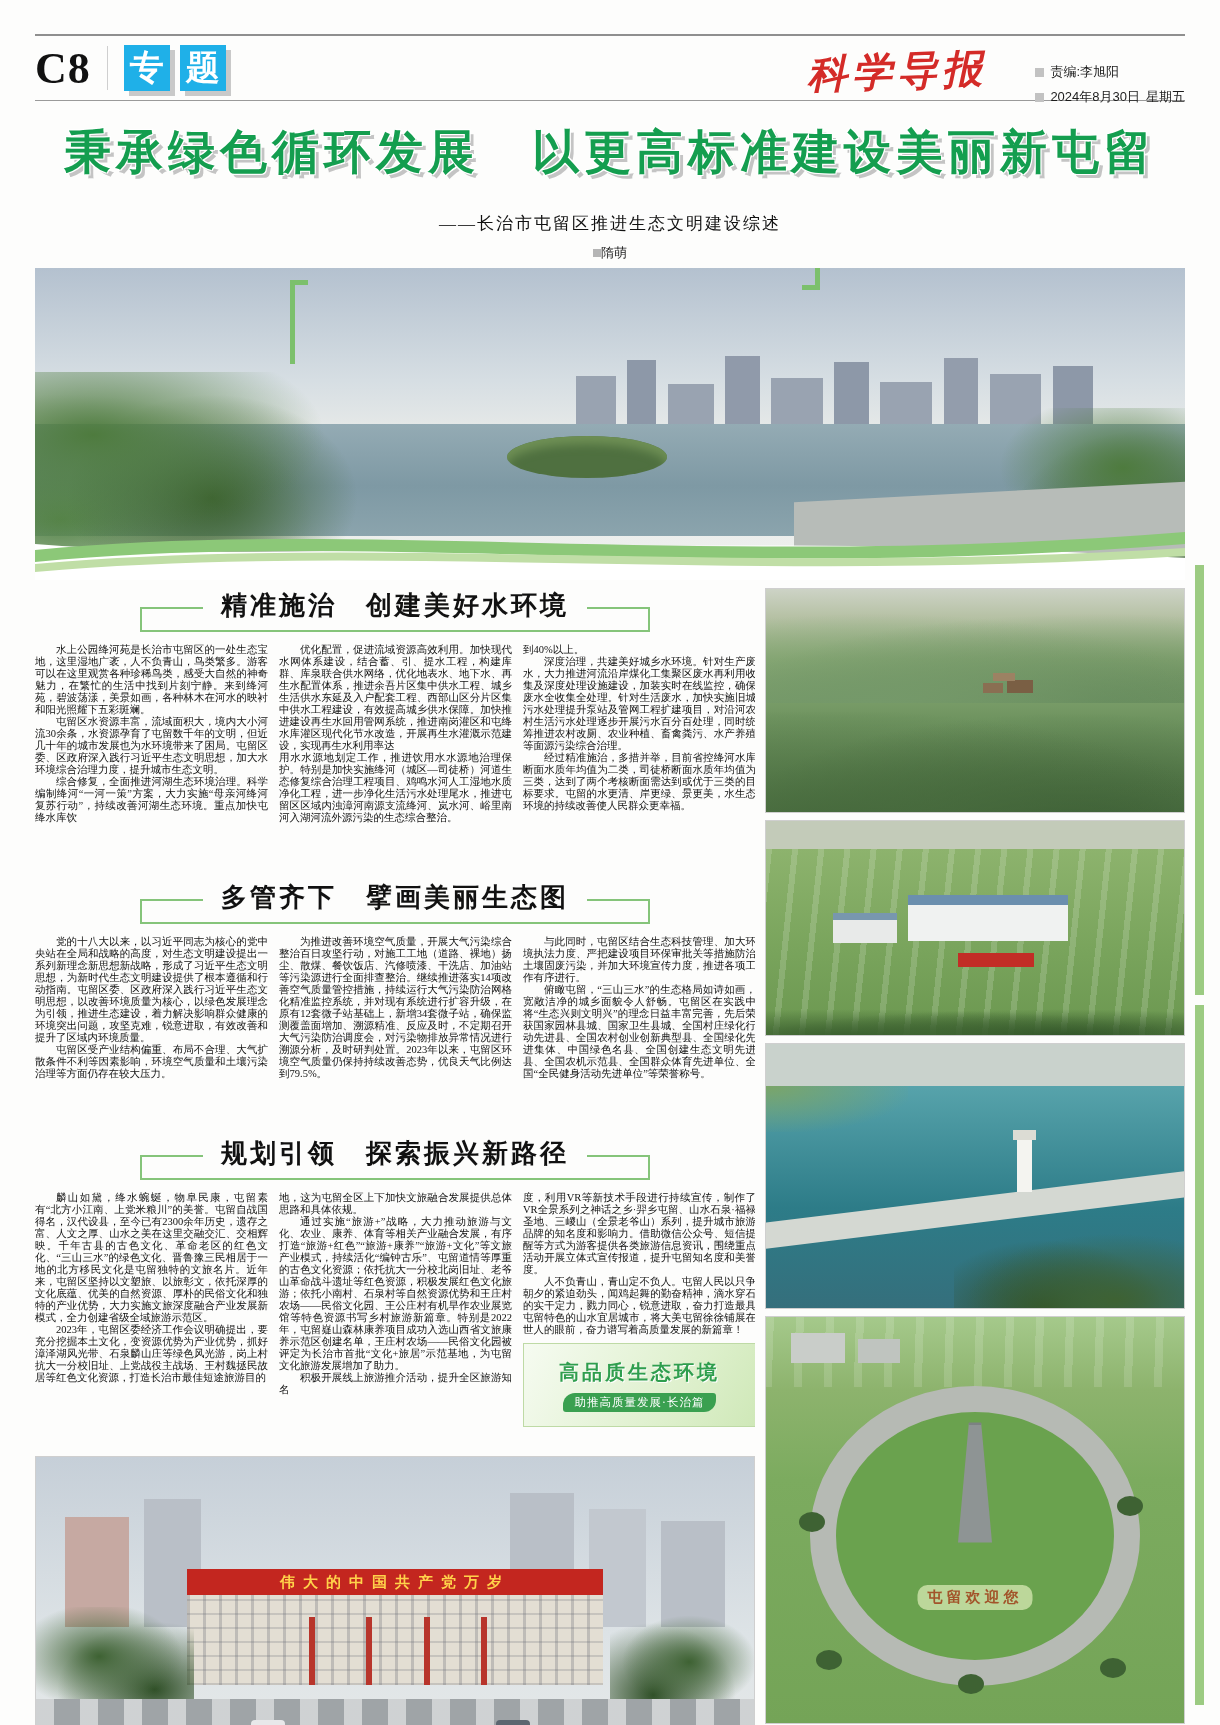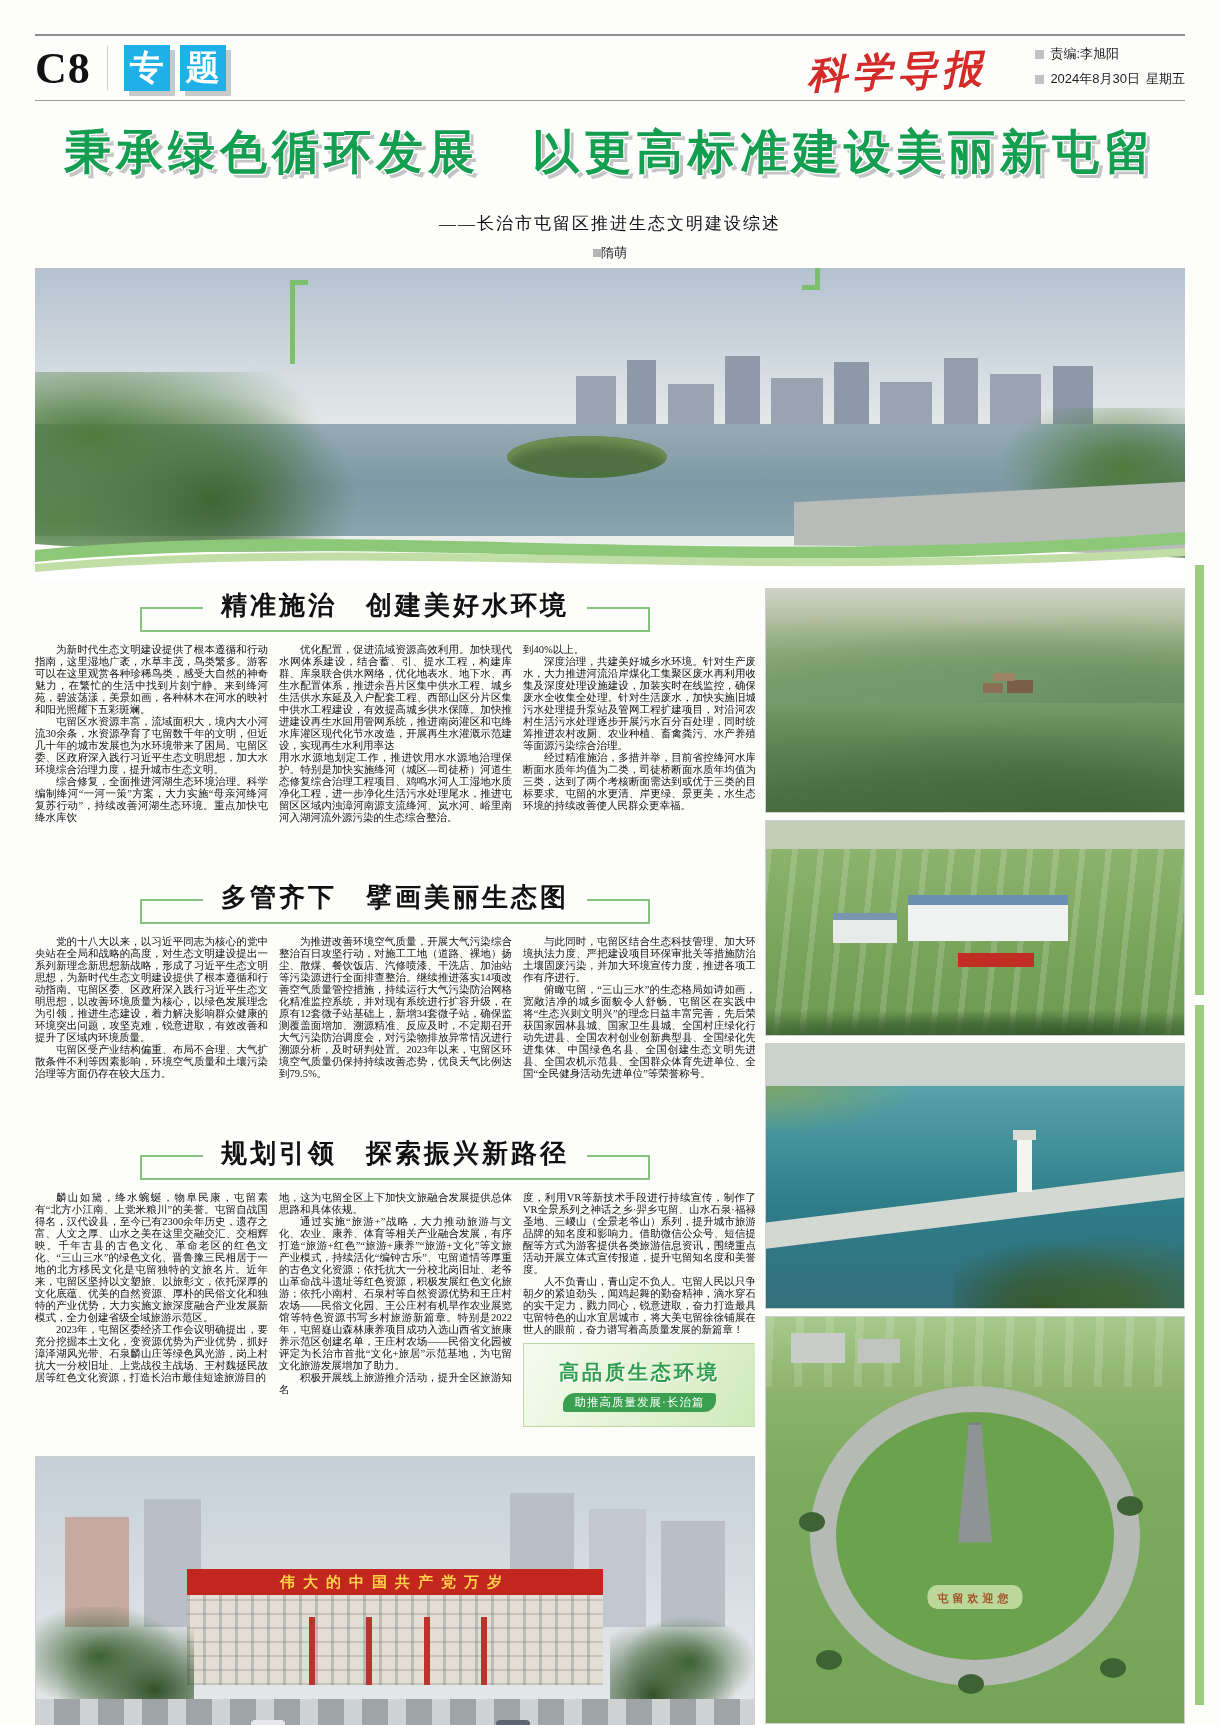--- a/index.html
+++ b/index.html
@@ -11,21 +11,21 @@
   .top-rule { margin-top:34px; height:2px; background:#8f8f8f; }
   .mast-row { position:relative; height:64px; display:flex; align-items:center; }
   .page-num { font-size:44px; font-weight:bold; color:#111; letter-spacing:1px; }
   .hdr-divider { width:1px; height:44px; background:#cfcfcf; margin:0 16px; }
   .badge { display:flex; gap:10px; }
   .badge-sq { width:46px; height:46px; background:#1fb0e8; color:#fff; font-family:"Liberation Sans",sans-serif;
               font-size:34px; font-weight:bold; display:flex; align-items:center; justify-content:center;
               box-shadow:5px 5px 0 #c9c9c9; }
   .mast { position:absolute; left:772px; top:8px; color:#d42b28; font-size:40px; font-weight:bold;
           font-style:italic; letter-spacing:5px; transform:rotate(-2deg); white-space:nowrap; }
-  .meta { position:absolute; right:0; top:6px; font-family:"Liberation Sans",sans-serif; font-size:13px;
+  .meta { position:absolute; right:0; top:24px; font-family:"Liberation Sans",sans-serif; font-size:13px;
           color:#1c1c1c; line-height:1.9; text-align:left; }
   .meta-row { display:flex; align-items:center; gap:6px; }
   .sq { display:inline-block; width:9px; height:9px; background:#c2c2c2; }
   .head-rule { height:1px; background:#9a9a9a; }
 
   
   .headline { text-align:center; margin-top:20px; }
   .headline h1 { font-family:"Liberation Sans",sans-serif; font-size:47px; font-weight:900; letter-spacing:5px;
     color:#149e4f; white-space:nowrap;
     text-shadow:-1px -1px 0 #fff,1px -1px 0 #fff,-1px 1px 0 #fff,1px 1px 0 #fff,4px 4px 0 #c4c4c4; }
@@ -162,21 +162,21 @@
   .ph4 { height:408px; background:linear-gradient(180deg,#a5c98b 0%,#8db36d 18%,#7cab5f 40%,#74a457 100%); }
   .ph4-far { position:absolute; left:0; right:0; top:0; height:70px;
     background:repeating-linear-gradient(92deg,rgba(255,255,255,0.14) 0 8px,rgba(0,0,0,0) 8px 30px); }
   .ph4-bldg i { position:absolute; background:#c9cdc9; }
   .ph4-bldg i:nth-child(1){left:6%; top:16px; width:13%; height:30px;}
   .ph4-bldg i:nth-child(2){left:22%; top:22px; width:10%; height:24px; background:#bfc4bf;}
   .ph4-ring { position:absolute; left:50%; top:54%; width:330px; height:300px; transform:translate(-50%,-50%);
     border-radius:50%; border:26px solid #b6bab4; background:#6aa24e; }
   .ph4-hedge { position:absolute; left:50%; top:66%; transform:translateX(-50%); background:#bcd79a;
     padding:3px 10px; border-radius:10px; }
-  .ph4-hedge span { color:#a2542a; font-size:11px; font-weight:bold; letter-spacing:4px; white-space:nowrap; }
+  .ph4-hedge span { color:#a2542a; font-size:15px; font-weight:bold; letter-spacing:4px; white-space:nowrap; }
   .ph4-monu { position:absolute; left:50%; top:26%; transform:translateX(-50%); width:34px; height:120px;
     background:#8e9494; clip-path:polygon(32% 0,68% 0,100% 100%,0 100%); }
   .ph4-monu:before { content:""; position:absolute; left:8px; top:-14px; width:18px; height:16px; background:#7c8282; }
   .ph4-trees i { position:absolute; width:26px; height:20px; border-radius:50%; background:#3e6233; }
   .ph4-trees i:nth-child(1){left:8%;  top:48%;} .ph4-trees i:nth-child(2){left:84%; top:44%;}
   .ph4-trees i:nth-child(3){left:12%; top:82%;} .ph4-trees i:nth-child(4){left:80%; top:84%;}
   .ph4-trees i:nth-child(5){left:46%; top:88%;}
 </style>
 </head>
 <body>
@@ -249,21 +249,21 @@
     <div class="content">
       <div class="articles">
 
         <section class="article">
           <div class="sec-head">
             <span class="sec-frame"></span>
             <span class="sec-title">精准施治　创建美好水环境</span>
           </div>
           <div class="cols cols-1">
             <div class="col">
-              <p class="p">为新时代生态文明建设提供了根本遵循和行动指南，这里湿地广袤，水草丰茂，鸟类繁多。游客可以在这里观赏各种珍稀鸟类，感受大自然的神奇魅力，在繁忙的生活中找到片刻宁静。来到绛河苑，碧波荡漾，美景如画，各种林木在河水的映衬和阳光照耀下五彩斑斓。</p>
+              <p class="p">水上公园绛河苑是长治市屯留区的一处生态宝地，这里湿地广袤，人不负青山，鸟类繁多。游客可以在这里观赏各种珍稀鸟类，感受大自然的神奇魅力，在繁忙的生活中找到片刻宁静。来到绛河苑，碧波荡漾，美景如画，各种林木在河水的映衬和阳光照耀下五彩斑斓。</p>
               <p class="p">屯留区水资源丰富，流域面积大，境内大小河流30余条，水资源孕育了屯留数千年的文明，但近几十年的城市发展也为水环境带来了困局。屯留区委、区政府深入践行习近平生态文明思想，加大水环境综合治理力度，提升城市生态文明。</p>
               <p class="p">综合修复，全面推进河湖生态环境治理。科学编制绛河“一河一策”方案，大力实施“母亲河绛河复苏行动”，持续改善河湖生态环境。重点加快屯绛水库饮</p>
             </div>
             <div class="col">
               <p class="p">优化配置，促进流域资源高效利用。加快现代水网体系建设，结合蓄、引、提水工程，构建库群、库泉联合供水网络，优化地表水、地下水、再生水配置体系，推进余吾片区集中供水工程、城乡生活供水东延及入户配套工程、西部山区分片区集中供水工程建设，有效提高城乡供水保障。加快推进建设再生水回用管网系统，推进南岗灌区和屯绛水库灌区现代化节水改造，开展再生水灌溉示范建设，实现再生水利用率达</p>
               <p class="p cont">用水水源地划定工作，推进饮用水水源地治理保护。特别是加快实施绛河（城区—司徒桥）河道生态修复综合治理工程项目、鸡鸣水河人工湿地水质净化工程，进一步净化生活污水处理尾水，推进屯留区区域内浊漳河南源支流绛河、岚水河、峪里南河入湖河流外源污染的生态综合整治。</p>
             </div>
             <div class="col">
               <p class="p cont">到40%以上。</p>
               <p class="p">深度治理，共建美好城乡水环境。针对生产废水，大力推进河流沿岸煤化工集聚区废水再利用收集及深度处理设施建设，加装实时在线监控，确保废水全收集全处理。针对生活废水，加快实施旧城污水处理提升泵站及管网工程扩建项目，对沿河农村生活污水处理逐步开展污水百分百处理，同时统筹推进农村改厕、农业种植、畜禽粪污、水产养殖等面源污染综合治理。</p>

